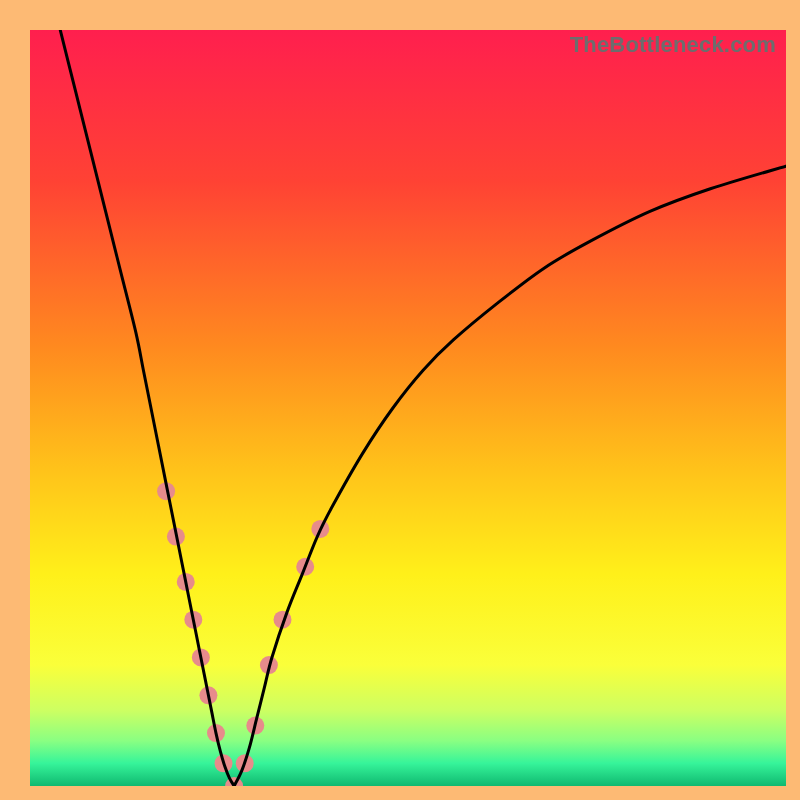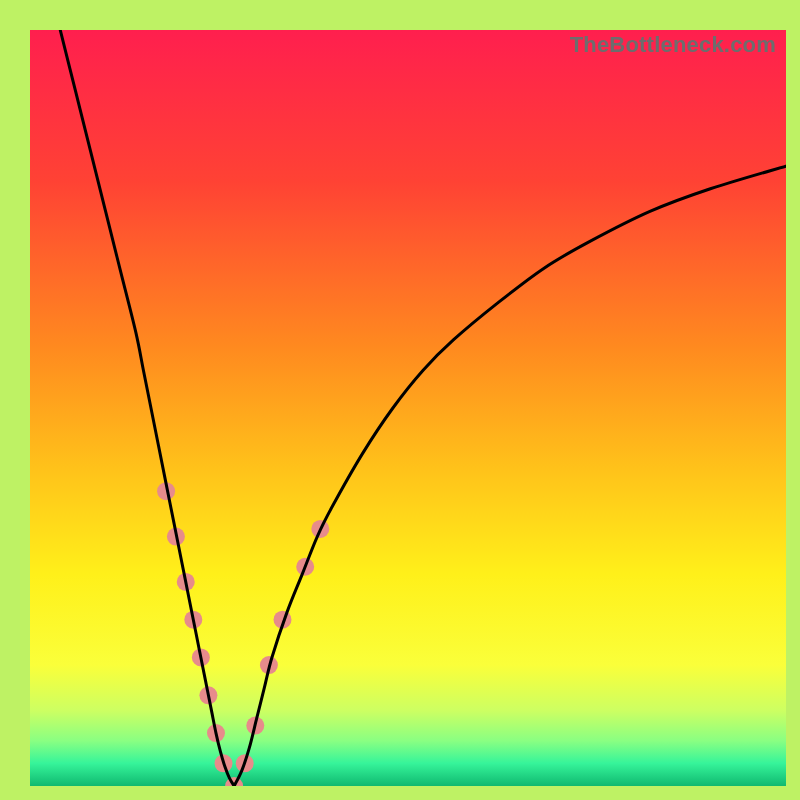--- a/index.html
+++ b/index.html
@@ -9,21 +9,21 @@
     height: 800px;
     background: #000000;
     overflow: hidden;
   }
   .frame {
     position: absolute;
     left: 0;
     top: 0;
     width: 800px;
     height: 800px;
-    background: #bef264;
+    background: #fdba74;
   }
   .plot {
     position: absolute;
     left: 30px;
     top: 30px;
     width: 756px;
     height: 756px;
     overflow: hidden;
   }
   .plot-bg {

